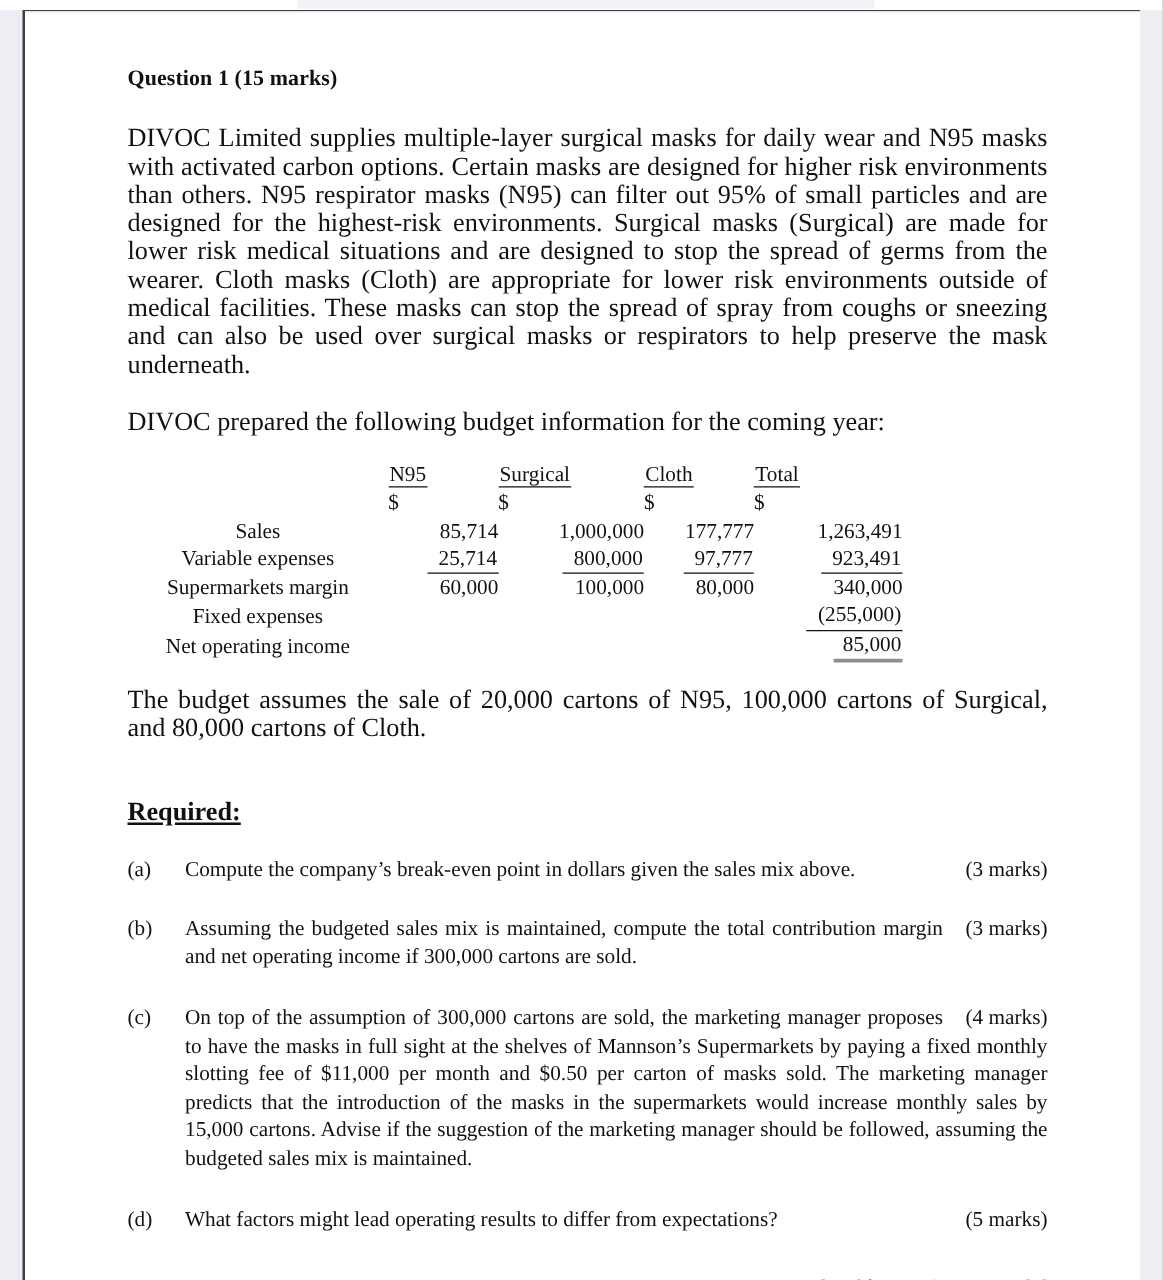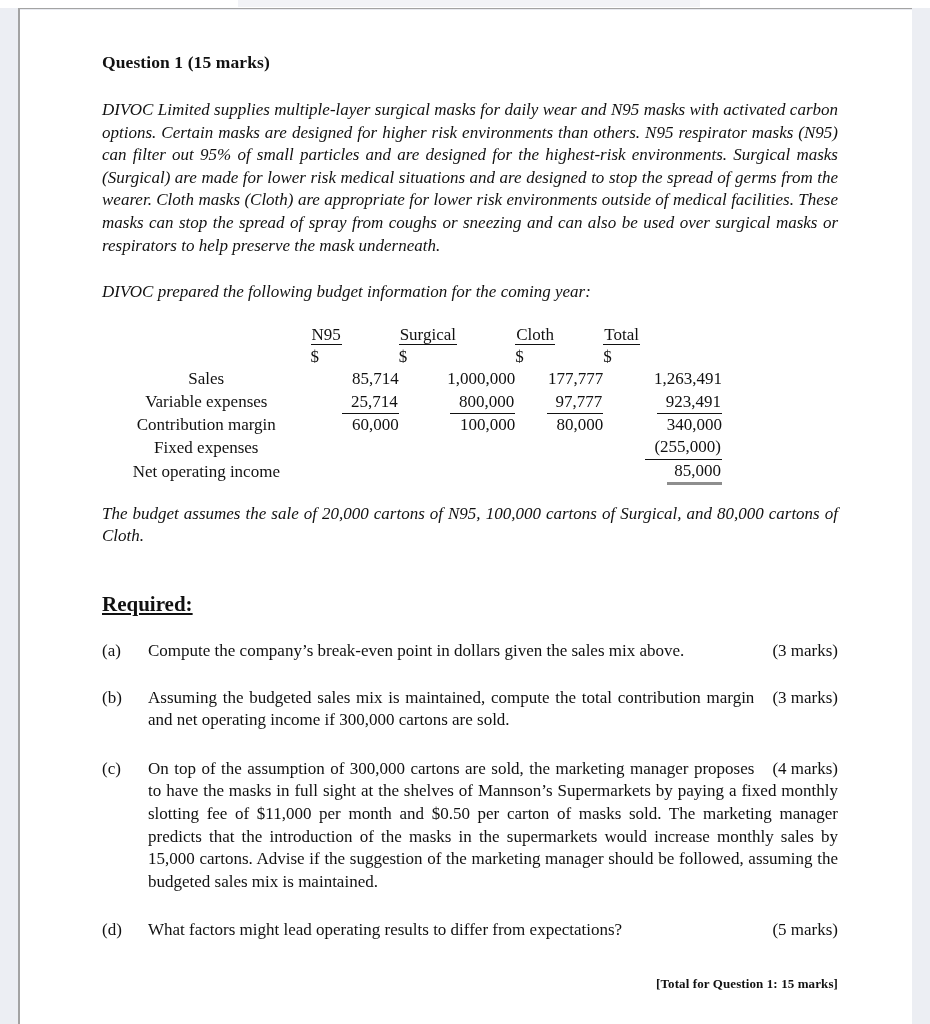--- a/index.html
+++ b/index.html
@@ -13,21 +13,21 @@
     overflow: hidden;
     font-family: "Liberation Serif", "DejaVu Serif", serif;
     color: #111111;
   }
 
   
   .viewport {
     position: relative;
     width: 930px;
     height: 1024px;
-    background: #a3a3a3;
+    background: #404040;
   }
   .strip-top {
     position: absolute;
     left: 0; top: 0;
     width: 930px; height: 8px;
     background: #ffffff;
   }
   .strip-top-tab {
     position: absolute;
     left: 238px; top: 0;
@@ -63,26 +63,25 @@
   }
 
   
   .q-title {
     font-size: 17.5px;
     font-weight: bold;
     letter-spacing: 0.1px;
     margin: 0 0 26px 0;
   }
   p.body {
-    font-size: 17px;
+    font-size: 21px;
     line-height: 22.6px;
     text-align: justify;
     text-justify: inter-word;
     margin: 0;
-    font-style: italic;
   }
   .gap-lg { height: 24px; }
   .gap-md { height: 18px; }
 
   
   .budget {
     border-collapse: collapse;
     margin: 20px 0 0 0;
     width: 620px;
     font-size: 17px;
@@ -236,21 +235,21 @@
             </td>
             <td class="col cell-pad-r">
               <span class="num-u">97,777</span>
             </td>
             <td class="col-wide cell-pad-r">
               <span class="num-u">923,491</span>
             </td>
           </tr>
 
           <tr>
-            <td class="lbl">Contribution margin</td>
+            <td class="lbl">Supermarkets margin</td>
             <td class="col cell-pad-r">60,000</td>
             <td class="col-wide cell-pad-r">100,000</td>
             <td class="col cell-pad-r">80,000</td>
             <td class="col-wide cell-pad-r">340,000</td>
           </tr>
 
           <tr>
             <td class="lbl">Fixed expenses</td>
             <td class="col"></td>
             <td class="col-wide"></td>

